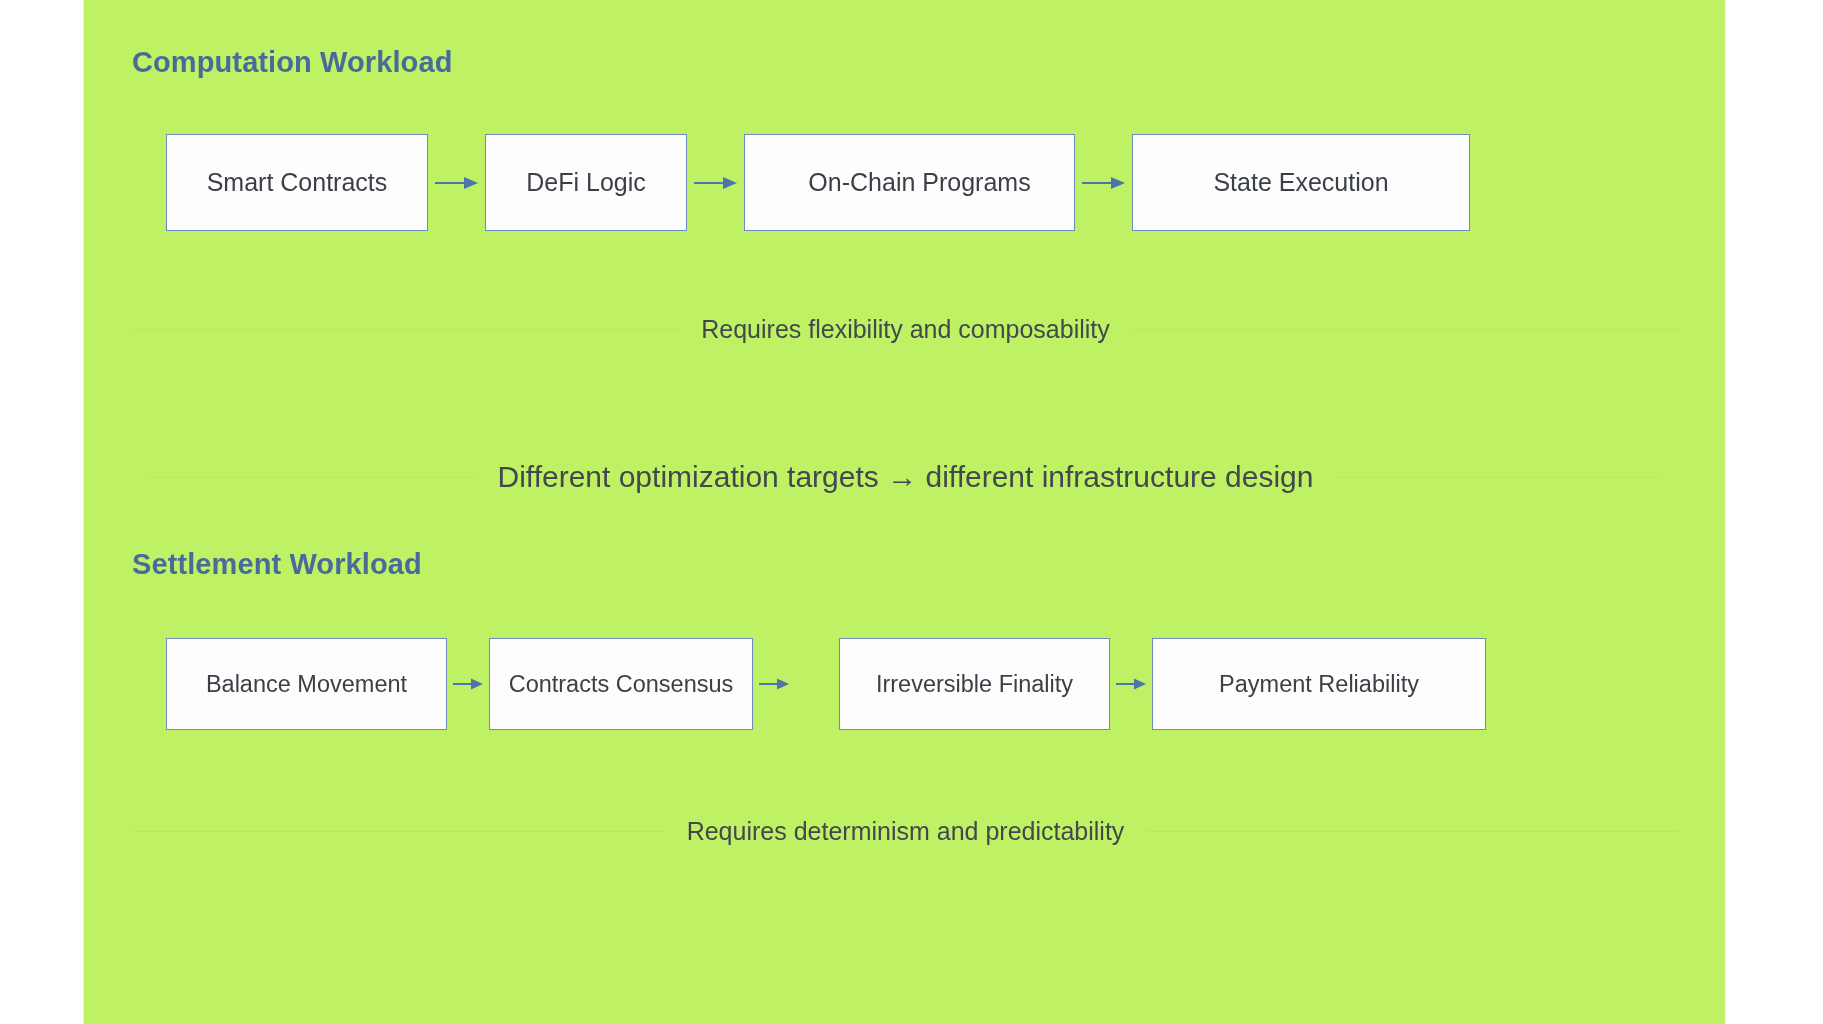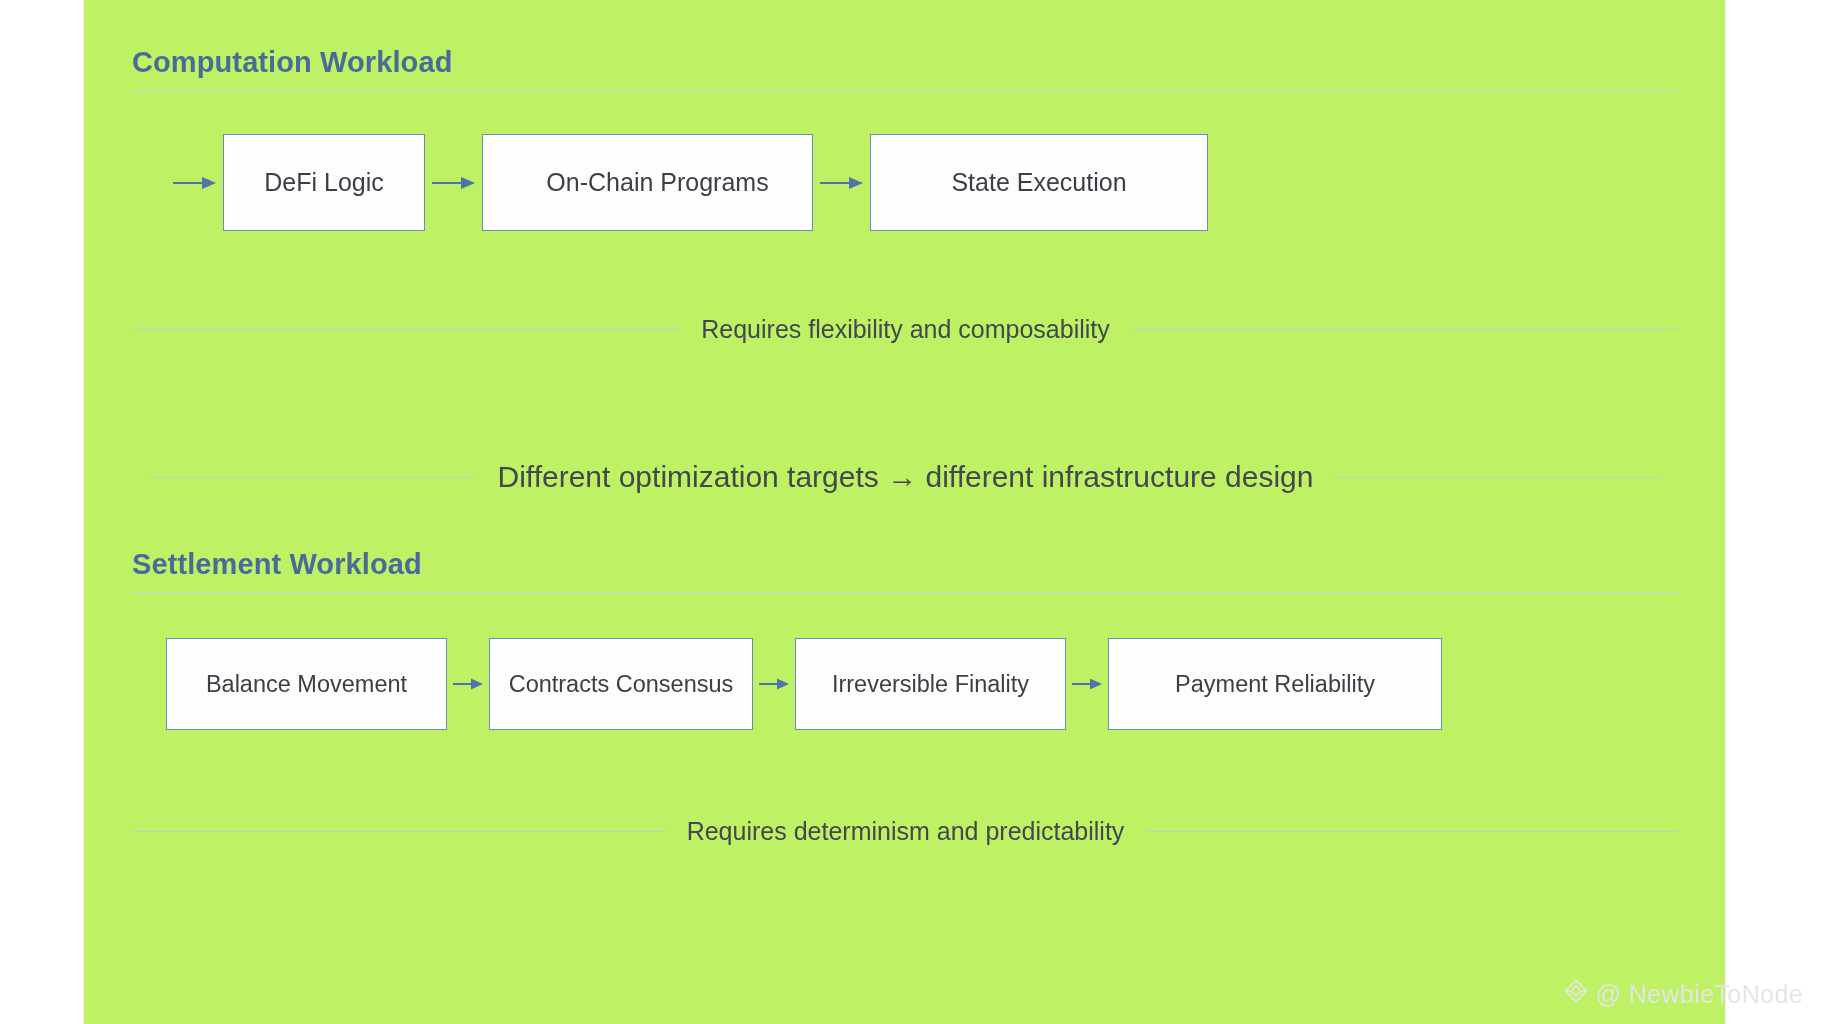--- a/index.html
+++ b/index.html
@@ -127,20 +127,21 @@
 
 <div id="slide">
   <div id="card">
     <div class="inner">
 
       <div class="section-title" style="left:0px; top:46px;">Computation Workload</div>
       <div class="title-rule" style="left:0px; top:91px; width:1547px;"></div>
 
       <div class="flow-row row1" style="left:34px; top:134px; width:1513px;">
 
+        <div class="node-box" style="width:262px;">Smart Contracts</div>
 
         <div class="arrow" style="width:57px;">
           <svg width="44" height="16" viewBox="0 0 44 16">
             <line x1="0" y1="8" x2="31" y2="8" stroke="#4f73ab" stroke-width="2"></line>
             <polygon points="29,2 43,8 29,14" fill="#4f73ab"></polygon>
           </svg>
         </div>
 
         <div class="node-box" style="width:202px;">DeFi Logic</div>
 
@@ -191,47 +192,34 @@
 
         <div class="node-box" style="width:264px;">Contracts Consensus</div>
 
         <div class="arrow" style="width:42px;">
           <svg width="31" height="16" viewBox="0 0 31 16">
             <line x1="0" y1="8" x2="20" y2="8" stroke="#4f73ab" stroke-width="2"></line>
             <polygon points="18,2.5 30,8 18,13.5" fill="#4f73ab"></polygon>
           </svg>
         </div>
 
-        <div class="node-box" style="width:271px;">Irreversible Finality</div>
+        <div class="node-box" style="width:271px;margin-left:44px;">Irreversible Finality</div>
 
         <div class="arrow" style="width:42px;">
           <svg width="31" height="16" viewBox="0 0 31 16">
             <line x1="0" y1="8" x2="20" y2="8" stroke="#4f73ab" stroke-width="2"></line>
             <polygon points="18,2.5 30,8 18,13.5" fill="#4f73ab"></polygon>
           </svg>
         </div>
 
         <div class="node-box" style="width:334px;">Payment Reliability</div>
       </div>
 
       <div class="caption-row caption-small" style="left:0px; top:817px; width:1547px;">
         <div class="rule"></div>
         <div class="caption-text">Requires determinism and predictability</div>
         <div class="rule"></div>
       </div>
 
     </div>
   </div>
 
-  <div id="watermark">
-    <span class="wm-logo">
-      <svg width="26" height="26" viewBox="0 0 32 32">
-        <g fill="none" stroke="#e3e5e8" stroke-width="2.1">
-          <polygon points="16,3 29,16 16,29 3,16"></polygon>
-          <polygon points="16,10 22,16 16,22 10,16"></polygon>
-        </g>
-        <rect x="4.6" y="14.6" width="2.8" height="2.8" fill="#e3e5e8" transform="rotate(45 6 16)"></rect>
-        <rect x="24.6" y="14.6" width="2.8" height="2.8" fill="#e3e5e8" transform="rotate(45 26 16)"></rect>
-      </svg>
-    </span>
-    <span>@ NewbieToNode</span>
-  </div>
 </div>
 
 </body></html>

